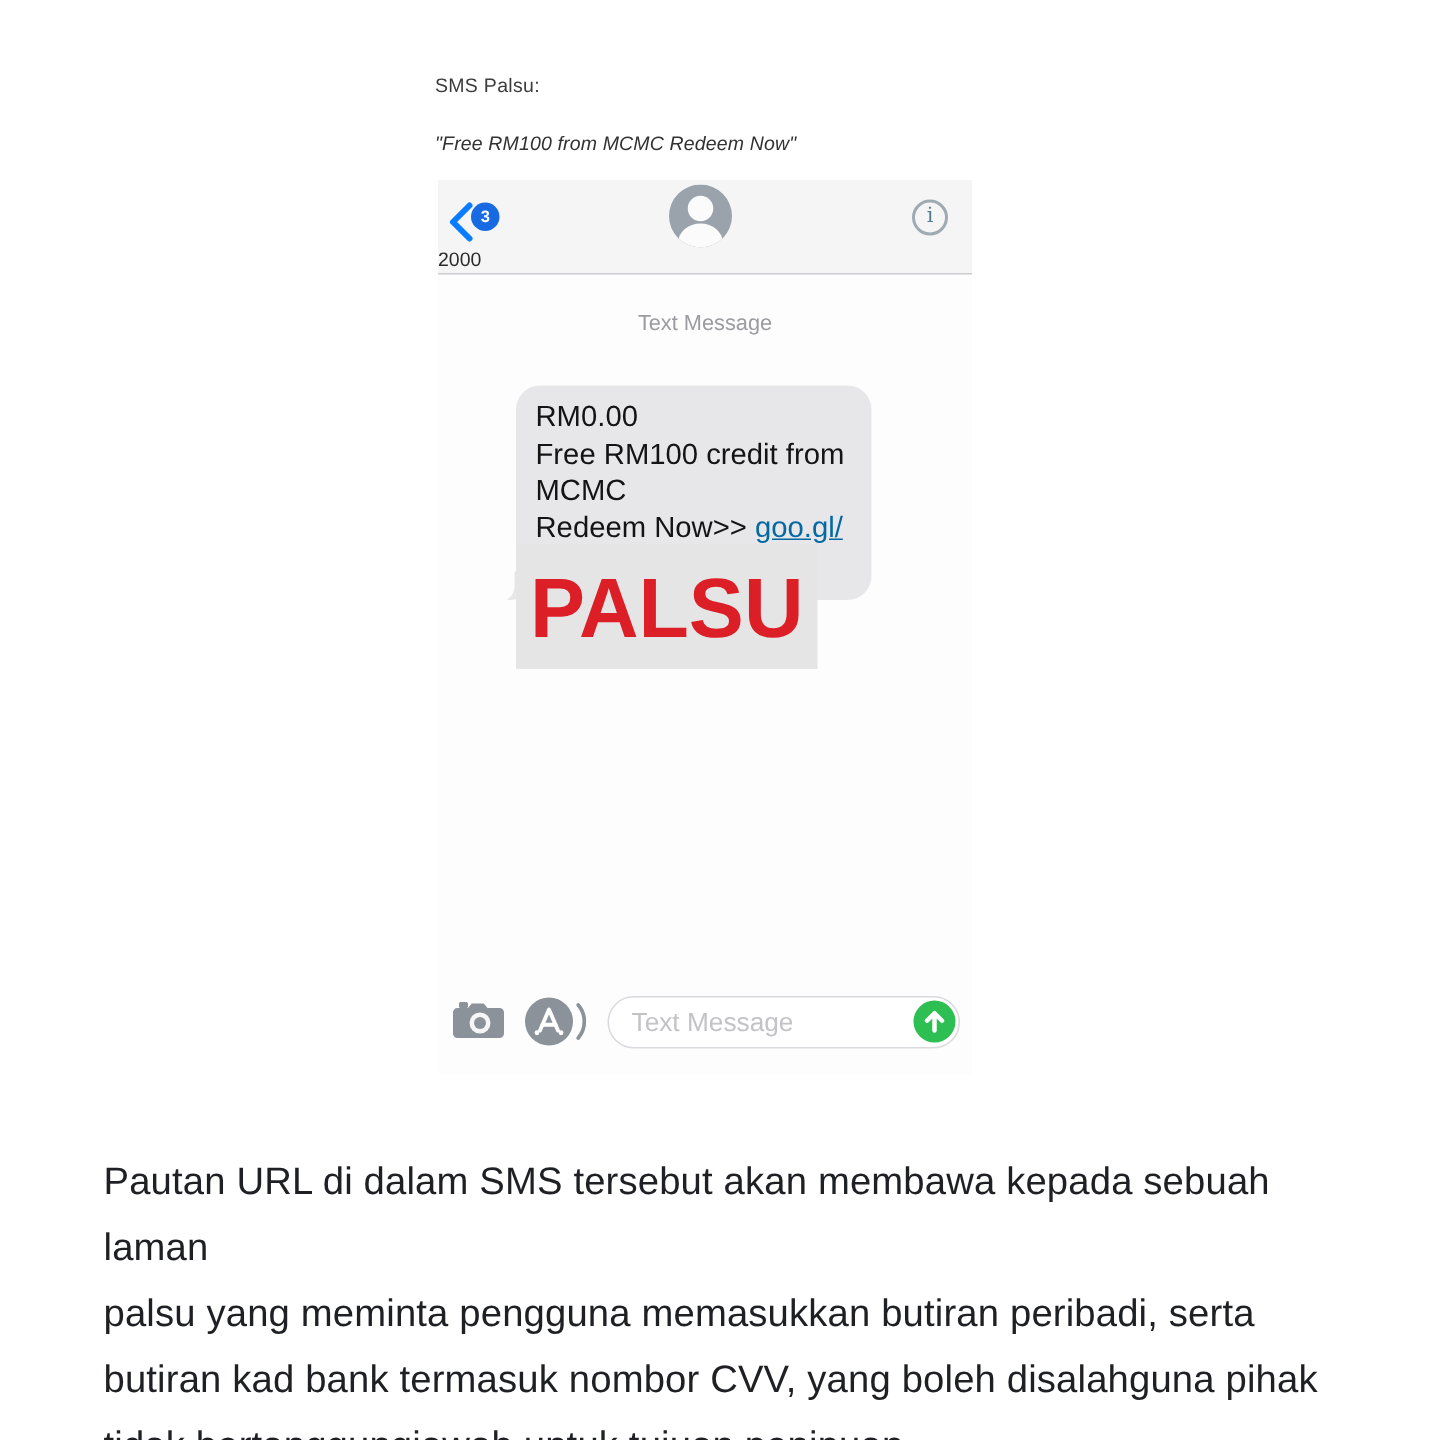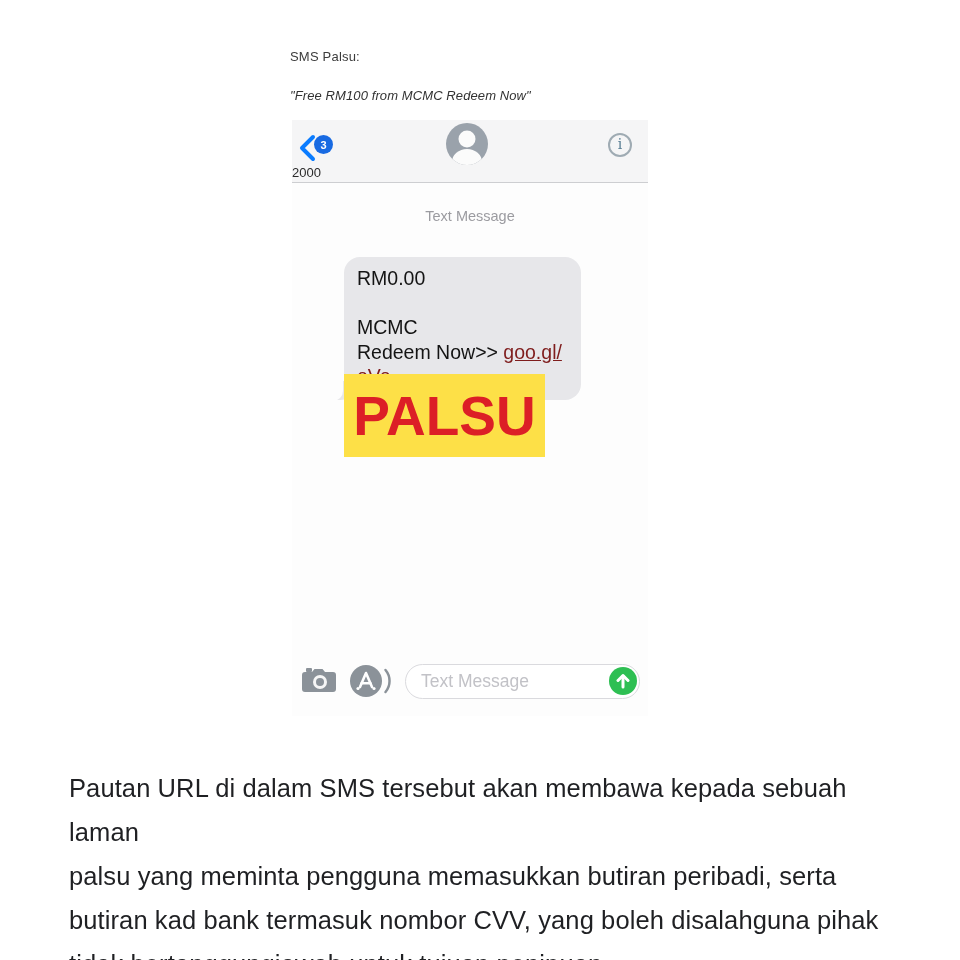--- a/index.html
+++ b/index.html
@@ -54,24 +54,24 @@
     font-size:19.5px;line-height:24.5px;color:#141414;z-index:1;margin-left:44px;
   }
   .bubble::before{
     content:"";position:absolute;left:-7px;bottom:0;width:18px;height:19px;
     background:#e7e7ea;border-bottom-right-radius:15px 13px;z-index:-1;
   }
   .bubble::after{
     content:"";position:absolute;left:-13px;bottom:-1px;width:12px;height:21px;
     background:#fdfdfd;border-bottom-right-radius:10px;
   }
-  .seg-link{color:#7f1d1d;text-decoration:underline;cursor:pointer;}
+  .seg-link{color:#0369a1;text-decoration:underline;cursor:pointer;}
   
   .stamp{
-    position:absolute;left:52px;top:254px;width:201px;height:83px;background:#fde047;
+    position:absolute;left:52px;top:243px;width:201px;height:83px;background:#e5e5e5;
     display:flex;align-items:center;justify-content:center;z-index:2;
   }
   .stamp-text{
     font-size:55px;font-weight:800;color:#dc1f26;letter-spacing:0px;
     transform:scaleY(1.02);
   }
   
   .composer{position:absolute;left:0;top:540px;width:356px;height:44px;}
   .camera-btn{position:absolute;left:10px;top:6px;width:36px;height:30px;cursor:pointer;}
   .appstore-btn{position:absolute;left:57px;top:3px;width:42px;height:36px;cursor:pointer;}
@@ -129,21 +129,21 @@
 
       <div class="info-btn">
         <span>i</span>
       </div>
     </div>
 
     <div class="ts-block">
       <div>Text Message</div>
     </div>
 
-    <div class="bubble"><span>RM0.00</span><br><br><span>MCMC</span><br><span>Redeem Now&gt;&gt; </span><span class="seg-link">goo.gl/</span><br><span class="seg-link">oVo</span></div>
+    <div class="bubble"><span>RM0.00</span><br><span>Free RM100 credit from</span><br><span>MCMC</span><br><span>Redeem Now&gt;&gt; </span><span class="seg-link">goo.gl/</span><br><span class="seg-link">oVo</span></div>
 
     <div class="stamp">
       <span class="stamp-text">PALSU</span>
     </div>
 
     <div class="composer">
       <div class="camera-btn">
         <svg width="36" height="30" viewBox="0 0 36 30">
           <path d="M3 6 h7 l2.5-3 h8 l2.5 3 h8 a3 3 0 0 1 3 3 v14 a3 3 0 0 1-3 3 h-28 a3 3 0 0 1-3-3 v-14 a3 3 0 0 1 3-3 z" fill="#8b9299"></path>
           <rect x="4" y="2" width="6" height="4" rx="1" fill="#8b9299"></rect>

